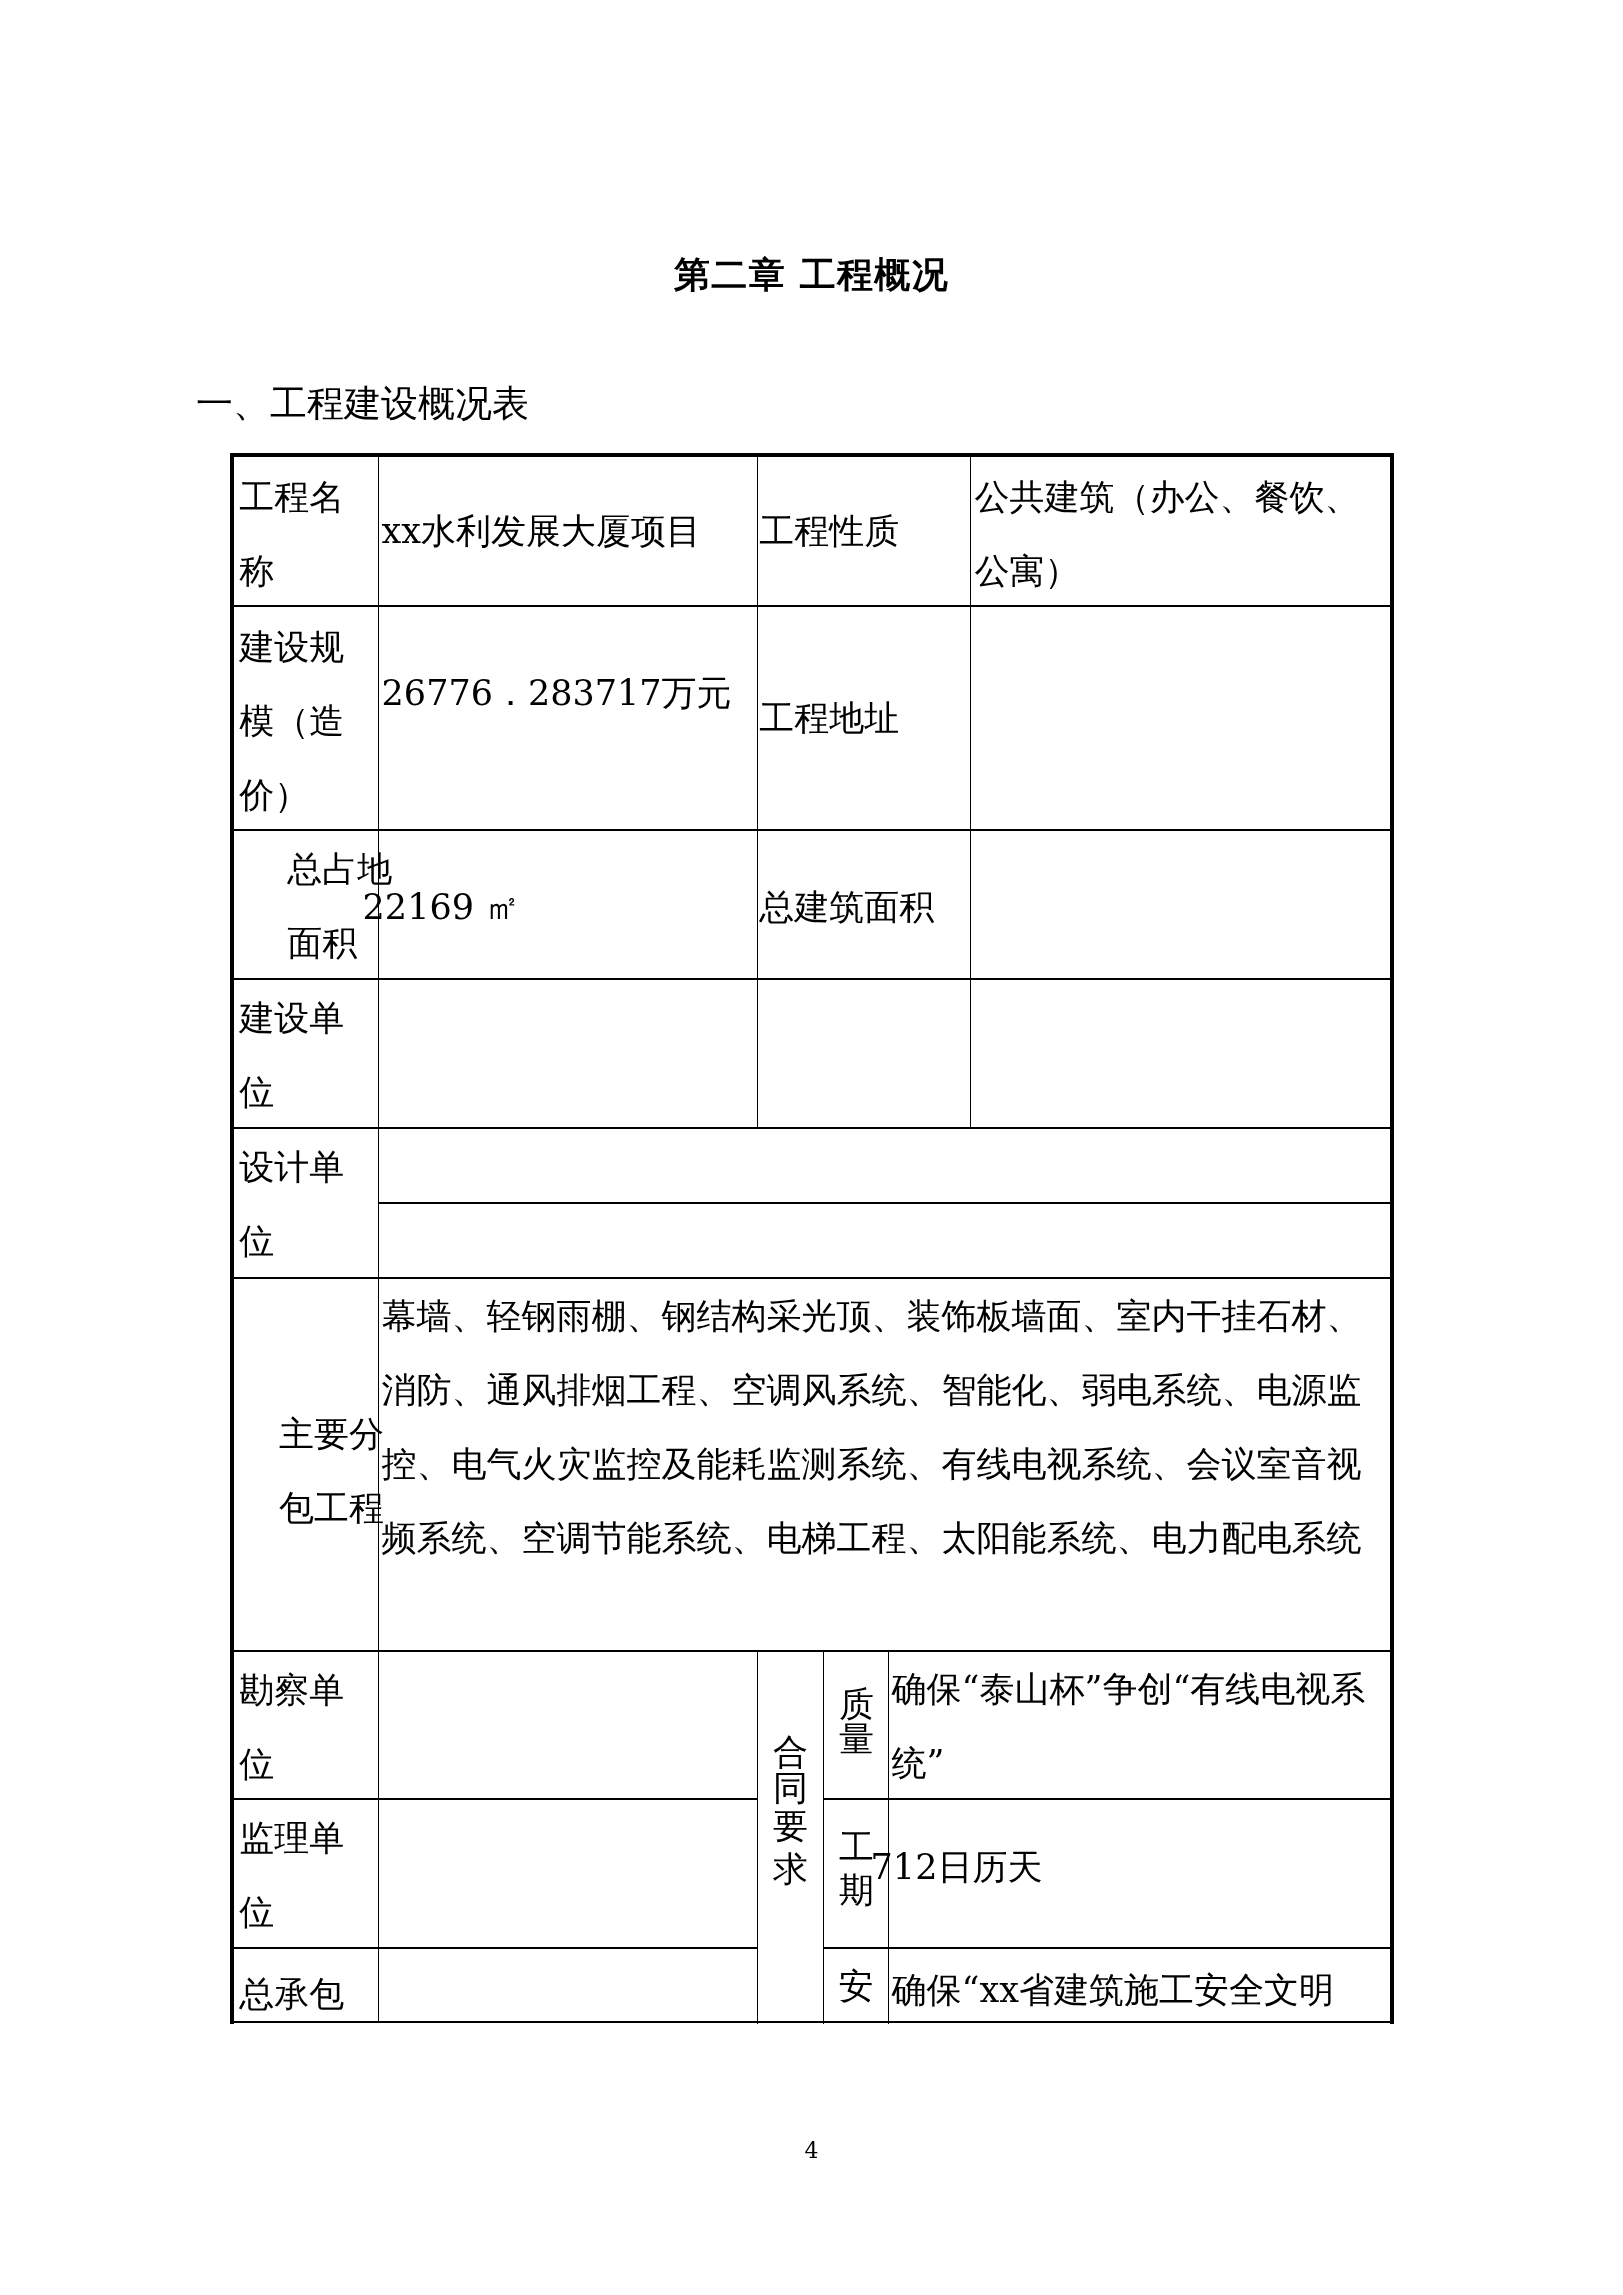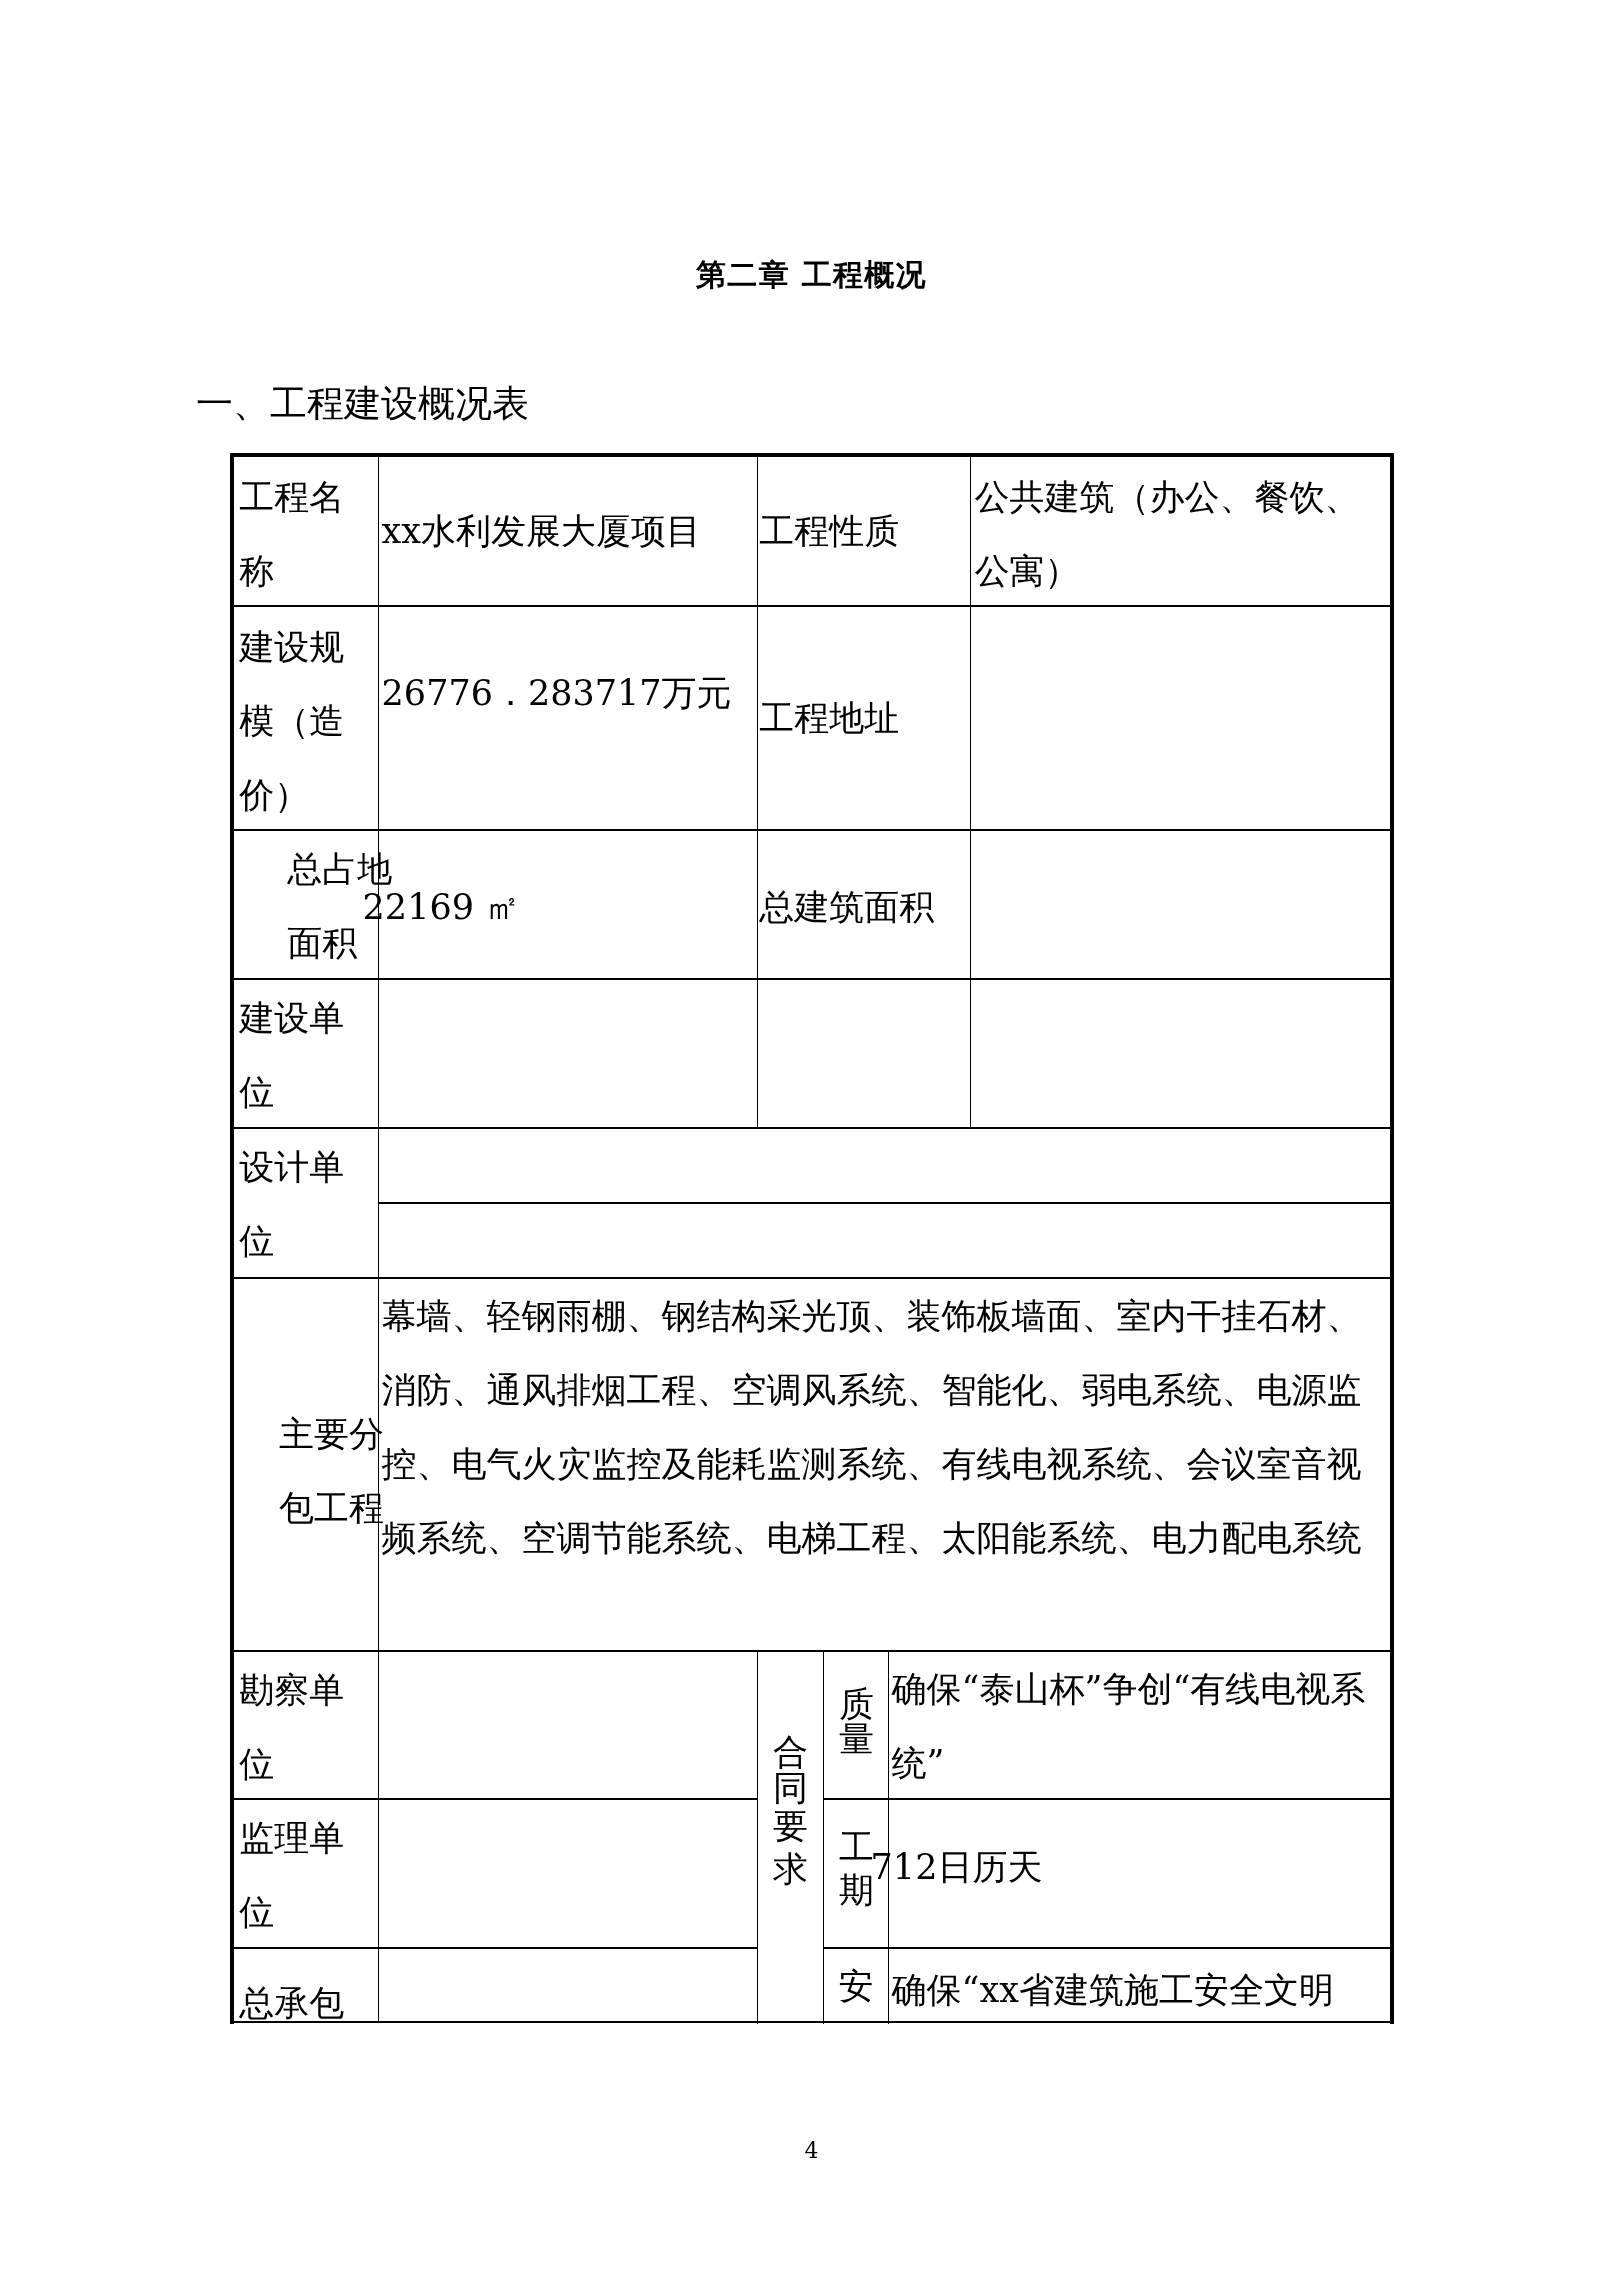--- a/index.html
+++ b/index.html
@@ -1,19 +1,19 @@
 <!DOCTYPE html>
 <html style="font-size:10.5px"><head>
 <meta charset="utf-8">
 <style>
   html, body { margin: 0; padding: 0; background: #ffffff; }
   body { width: 1623px; height: 2295px; position: relative; overflow: hidden;
          font-family: "DejaVu Serif", "Liberation Serif", serif; color: #000; }
   .page-title { position: absolute; left: 0; width: 1623px; top: 245px; text-align: center;
-                font-size: 30px; font-weight: bold; line-height: 59px; letter-spacing: 1.3px;
+                font-size: 36px; font-weight: bold; line-height: 59px; letter-spacing: 1.3px;
                 font-family: "DejaVu Sans", "Liberation Sans", sans-serif; }
   .section-heading { position: absolute; left: 196px; top: 378px; font-size: 37px; line-height: 52px; }
   .cell { position: absolute; box-sizing: border-box; font-size: 35px; line-height: 74px;
           padding: 0 0 0 5.2px; overflow: hidden; word-break: break-all; }
   .vcenter { display: flex; align-items: center; }
   .vtop { padding-top: 3.9px; }
   .hl { position: absolute; background: #000; height: 2px; }
   .vl { position: absolute; background: #000; width: 1.3px; }
   .thick-h { height: 3.9px; }
   .thick-v { width: 3.9px; }
@@ -79,21 +79,21 @@
 
   <div class="cell vcenter" style="left:240px; top:1279px; width:144px; height:370px; padding-top:14px;text-align:right;">主要分包工程</div>
   <div class="cell vtop" style="left:379px; top:1279px; width:1011px; height:370px; padding-left:2.6px; padding-top:0px;">幕墙、轻钢雨棚、钢结构采光顶、装饰板墙面、室内干挂石材、消防、通风排烟工程、空调风系统、智能化、弱电系统、电源监控、电气火灾监控及能耗监测系统、有线电视系统、会议室音视频系统、空调节能系统、电梯工程、太阳能系统、电力配电系统</div>
 
   <div class="cell vtop" style="left:234px; top:1652px; width:144px; height:147px; padding-top:1.3px;">勘察单位</div>
   <div class="cell" style="left:379px; top:1652px; width:378px; height:147px;"></div>
 
   <div class="cell vtop" style="left:234px; top:1800px; width:144px; height:147px; padding-top:1.3px;">监理单位</div>
   <div class="cell" style="left:379px; top:1800px; width:378px; height:147px;"></div>
 
-  <div class="cell vtop" style="left:234px; top:1949px; width:144px; height:72px; padding-top:17px;">总承包</div>
+  <div class="cell vtop" style="left:234px; top:1949px; width:144px; height:72px; padding-top:8px;">总承包</div>
   <div class="cell" style="left:379px; top:1949px; width:378px; height:72px;"></div>
 
   <div class="cell" style="left:758px; top:1652px; width:64px; height:370px; padding:0; display:flex; align-items:flex-start; justify-content:center;">
     <span class="vert-text" style="font-size:35px; line-height:39px; margin-top:54px; letter-spacing:39px;">合同要求</span>
   </div>
 
   <div class="cell" style="left:824px; top:1652px; width:64px; height:147px; padding:0; display:flex; justify-content:center;">
     <span class="vert-text" style="font-size:35px; line-height:39px; margin-top:5.2px; letter-spacing:39px;">质量</span>
   </div>
   <div class="cell vtop" style="left:889px; top:1652px; width:501px; height:147px; padding-left:2.6px; padding-top:0;">确保“泰山杯”争创“有线电视系统”</div>

